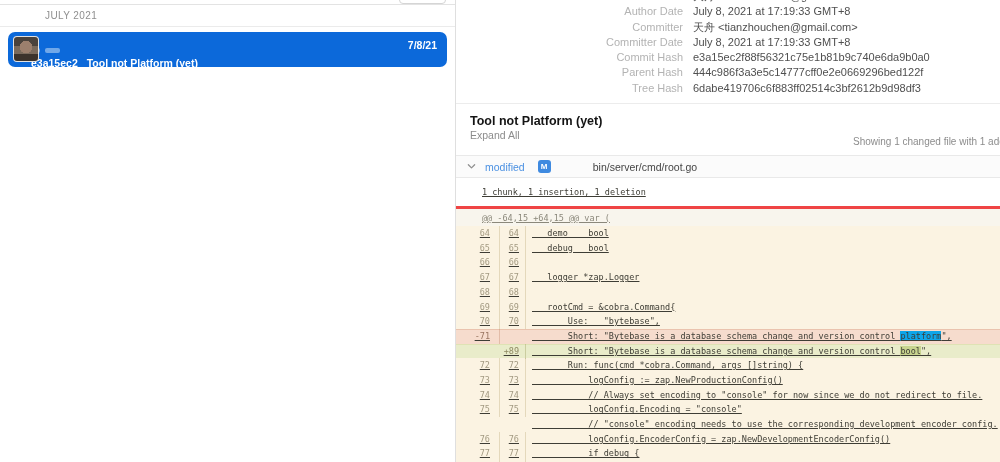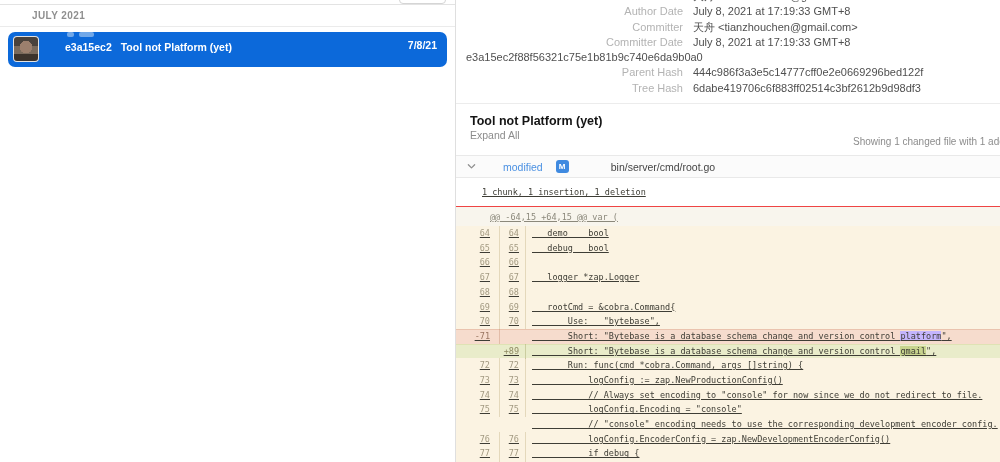--- a/index.html
+++ b/index.html
@@ -5,30 +5,30 @@
   * { margin:0; padding:0; box-sizing:border-box; }
   html,body { width:1000px; height:462px; overflow:hidden; background:#fff;
               font-family:"Liberation Sans", sans-serif; }
   .app { display:flex; width:1000px; height:462px; }
 
   
   .sidebar { width:456px; min-width:456px; border-right:1px solid #dfdfdf; background:#fff; position:relative; }
   .toolbar-strip { height:5px; border-bottom:1px solid #e3e3e3; position:relative; }
   .cutoff-control { position:absolute; right:9px; top:-8px; width:47px; height:12px;
                     background:#fff; border:1px solid #d5d5d5; border-radius:4px; }
-  .group-header { height:22px; line-height:22px; padding-left:32px; font-size:10px;
-                  color:#8f8f8f; letter-spacing:.4px; border-bottom:1px solid #ebebeb; font-weight:700; }
+  .group-header { height:22px; line-height:22px; padding-left:45px; font-size:10px;
+                  color:#8f8f8f; letter-spacing:.4px; border-bottom:1px solid #ebebeb; font-weight:400; }
   .commit-item { position:relative; margin:5px 8px 0 8px; height:35px; border-radius:7px;
                  background:#0c69da; color:#fff; cursor:default; }
   .avatar { position:absolute; left:5px; top:4px; width:26px; height:26px; border-radius:4px;
             border:1px solid rgba(255,255,255,.85);
             background:
               radial-gradient(circle at 50% 42%, #9c7f6d 0 34%, transparent 35%),
               linear-gradient(180deg, #4a423c 0 38%, #7a6a5c 39% 70%, #3c332c 71% 100%); }
-  .commit-body { margin-left:57px; padding-top:0; }
+  .commit-body { margin-left:23px; padding-top:16px; }
   .redact-row { display:flex; gap:5px; height:5px; margin-left:2px; }
   .redact { background:rgba(255,255,255,.42); border-radius:2px; height:5px; }
   .redact.r1 { width:7px; } .redact.r2 { width:15px; }
   .commit-line { margin-top:4px; font-size:10.5px; white-space:nowrap; }
   .commit-hash { font-weight:700; margin-right:9px; }
   .commit-msg { font-weight:600; }
   .commit-date { position:absolute; right:10px; top:7px; font-size:10.5px; font-weight:700; }
 
   
   .main { flex:1; min-width:0; overflow:hidden; position:relative; }
@@ -40,40 +40,40 @@
 
   .msg-title { padding:10px 0 0 14px; font-size:12.5px; font-weight:700; color:#141414; }
 
   .controls-row { position:relative; height:27px; }
   .expand-all { position:absolute; left:14px; top:1px; font-size:10.5px; color:#8c8c8c; cursor:pointer; }
   .changes-summary { position:absolute; left:397px; top:8px; font-size:10px; color:#8c8c8c; white-space:nowrap; }
 
   .file-row { height:23px; background:#fbfbfb; border-top:1px solid #e9e9e9; border-bottom:1px solid #e9e9e9;
               display:flex; align-items:center; font-size:10.5px; cursor:pointer; }
   .chev { margin-left:10px; width:10px; height:10px; display:flex; align-items:center; justify-content:center; }
-  .file-status { margin-left:27px; color:#4a90e2; }
+  .file-status { margin-left:9px; color:#4a90e2; }
   .file-badge { margin-left:13px; width:13px; height:13px; border-radius:3px; background:#3f8ae0; color:#fff;
                 font-size:8px; font-weight:700; display:flex; align-items:center; justify-content:center; }
   .file-path { margin-left:5px; color:#454545;padding-left:37px; }
 
   .mono { font-family:"DejaVu Sans Mono", monospace;text-decoration:underline; }
   .chunk-summary { height:28px; display:flex; align-items:center; padding-left:26px;
                    font-size:8.5px; color:#3e3d35; background:#fff; }
-  .chunk-header { height:20px; display:flex; align-items:center; padding-left:34px;
-                  font-size:8.5px; color:#8b887b; background:#f8f5ed; border-top:1px solid #ef4444; }
+  .chunk-header { height:20px; display:flex; align-items:center; padding-left:26px;
+                  font-size:8.5px; color:#8b887b; background:#f8f5ed; border-top:3px solid #ef4444; }
 
   .diff { background:#fbf3e2; font-size:8.5px; color:#3e3d35; }
   .drow { display:flex; height:14.7px; line-height:14.7px;align-items:center; }
   .g1, .g2 { text-align:right; color:#a39a82; flex:none; }
   .g1 { width:44px; padding-right:9px; border-right:1px solid rgba(185,165,115,.35); }
   .g2 { width:26px; padding-right:6px; border-right:1px solid rgba(185,165,115,.35); }
   .dcode { flex:1; padding-left:6px; white-space:pre; overflow:hidden; }
   .drow.del { background:#f6dccd; border-top:1px solid #eac3ae; }
   .drow.del .g1, .drow.del .g2 { border-right-color:rgba(190,130,100,.35); color:#9a7661; }
-  .drow.del .hl { background:#c4b5fd; }
+  .drow.del .hl { background:#0ea5e9; }
   .drow.add { background:#e9ecca; border-top:1px solid #dfe2b4; }
   .drow.add .g1, .drow.add .g2 { border-right-color:rgba(150,150,80,.35); color:#8e8a62; }
   .drow.add .hl { background:#c8d48f; }
 </style>
 </head>
 <body>
 
 <div class="app">
 
   <div class="sidebar">
@@ -114,20 +114,21 @@
     <span class="m-label">Committer</span>
     <span class="m-value">天舟 &lt;tianzhouchen@gmail.com&gt;</span>
   </div>
 
   <div class="meta-row">
     <span class="m-label">Committer Date</span>
     <span class="m-value">July 8, 2021 at 17:19:33 GMT+8</span>
   </div>
 
   <div class="meta-row">
+    <span class="m-label">Commit Hash</span>
     <span class="m-value">e3a15ec2f88f56321c75e1b81b9c740e6da9b0a0</span>
   </div>
 
   <div class="meta-row">
     <span class="m-label">Parent Hash</span>
     <span class="m-value">444c986f3a3e5c14777cff0e2e0669296bed122f</span>
   </div>
 
   <div class="meta-row">
     <span class="m-label">Tree Hash</span>
@@ -202,21 +203,21 @@
 
   <div class="drow del">
     <span class="g1">-71</span>
     <span class="g2"></span>
     <span class="dcode"><span class="pre">       Short: "Bytebase is a database schema change and version control </span><span class="hl">platform</span><span class="post">",</span></span>
   </div>
 
   <div class="drow add">
     <span class="g1"></span>
     <span class="g2">+89</span>
-    <span class="dcode"><span class="pre">       Short: "Bytebase is a database schema change and version control </span><span class="hl">gmail</span><span class="post">",</span></span>
+    <span class="dcode"><span class="pre">       Short: "Bytebase is a database schema change and version control </span><span class="hl">bool</span><span class="post">",</span></span>
   </div>
 
   <div class="drow ctx">
     <span class="g1">72</span>
     <span class="g2">72</span>
     <span class="dcode"><span class="pre">       Run: func(cmd *cobra.Command, args []string) {</span><span class="hl"></span><span class="post"></span></span>
   </div>
 
   <div class="drow ctx">
     <span class="g1">73</span>

